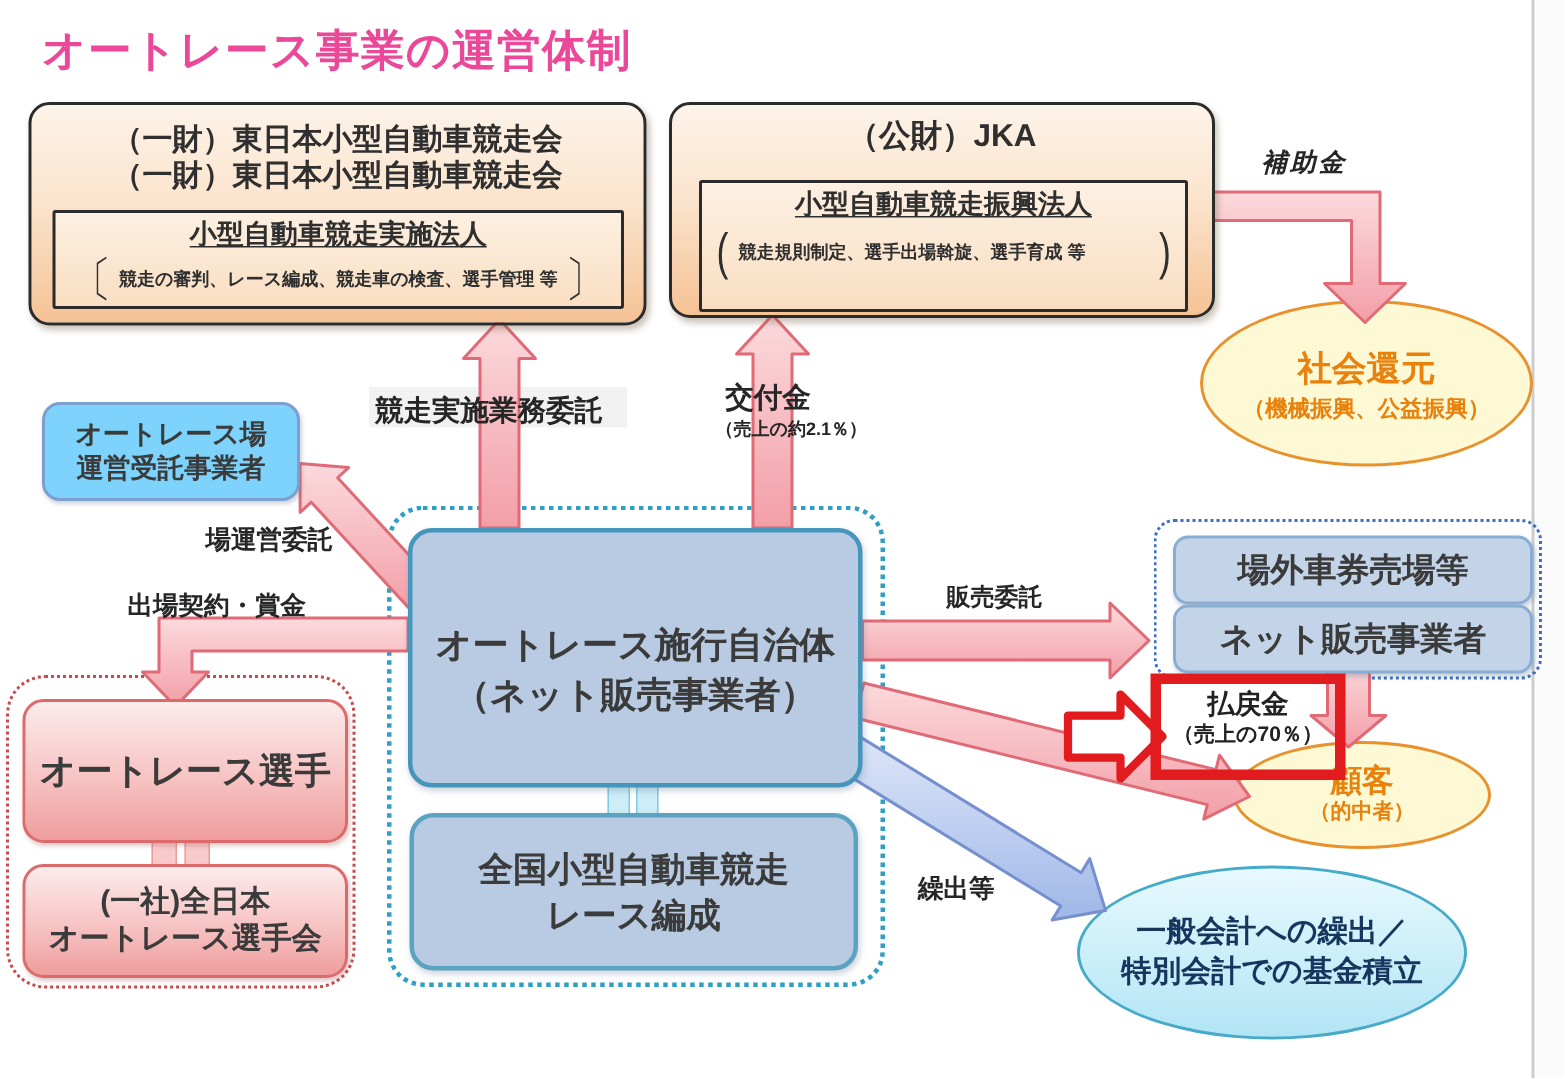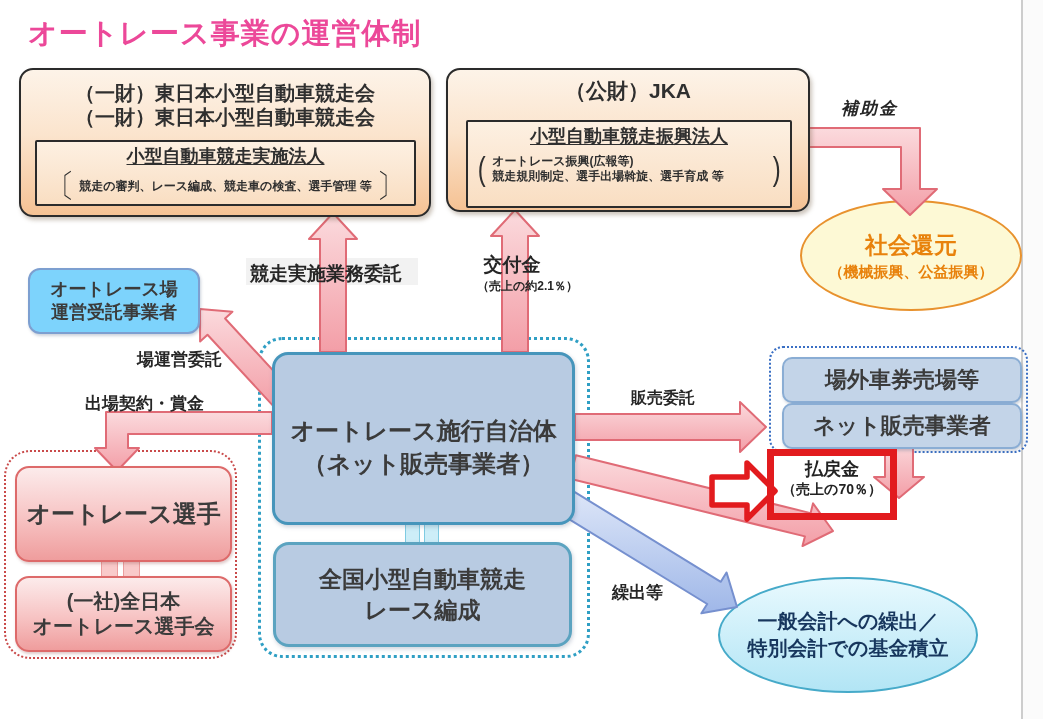--- a/index.html
+++ b/index.html
@@ -88,20 +88,24 @@
 
   <div class="abs dot-teal z1" style="left:258px;top:337px;width:326px;height:315px;"></div>
   <div class="abs dot-blue z1" style="left:769px;top:346px;width:255px;height:103px;"></div>
   <div class="abs dot-red z1" style="left:4px;top:450px;width:229px;height:205px;"></div>
 
   <div class="abs gray-band z1" style="left:246px;top:258px;width:172px;height:27px;"></div>
 
   <div class="abs ellipse el-yellow ctr z2" style="left:800px;top:200px;width:218px;height:107px;">
     <div class="b orange-txt" style="font-size:23px;">社会還元</div>
     <div class="b orange-txt" style="font-size:15px;margin-top:2px;">（機械振興、公益振興）</div>
+  </div>
+  <div class="abs ellipse el-yellow ctr z2" style="left:822px;top:494px;width:168px;height:68px;">
+    <div class="b orange-txt" style="font-size:21px;line-height:22px;">顧客</div>
+    <div class="b orange-txt" style="font-size:14px;">（的中者）</div>
   </div>
   <div class="abs ellipse el-cyan ctr z2" style="left:718px;top:577px;width:256px;height:112px;">
     <div class="b navy-txt" style="font-size:20px;line-height:27px;">一般会計への繰出／</div>
     <div class="b navy-txt" style="font-size:20px;line-height:27px;">特別会計での基金積立</div>
   </div>
 
   <svg class="arrows z3" width="1043" height="719" viewBox="0 0 1043 719">
     <defs>
       <linearGradient id="gradPink" x1="0" y1="0" x2="0" y2="1">
         <stop offset="0" stop-color="#fbdadd"></stop>
@@ -152,21 +156,20 @@
     <div class="ctr" style="margin-top:9px;">
       <div class="org-title" style="font-size:21px;">（公財）JKA</div>
     </div>
     <div class="abs orange-inner" style="left:18px;top:50px;width:322px;height:84px;">
       <div class="ctr" style="margin-top:2px;">
         <div class="entity-title">小型自動車競走振興法人</div>
       </div>
       <div class="note-row" style="margin-top:1px;justify-content:flex-start;padding-left:8px;">
         <span class="paren">(</span>
         <span style="text-align:left;">
-          <div class="note-text">オートレース振興(広報等)</div>
           <div class="note-text">競走規則制定、選手出場斡旋、選手育成 等</div>
         </span>
         <span class="paren" style="margin-left:auto;margin-right:8px;">)</span>
       </div>
     </div>
   </div>
 
   <div class="abs blue-soft ctr z4" style="left:28px;top:268px;width:168px;height:62px;border-radius:12px;">
     <div class="b txt-dark" style="font-size:18px;line-height:23px;">オートレース場</div>
     <div class="b txt-dark" style="font-size:18px;line-height:23px;">運営受託事業者</div>

